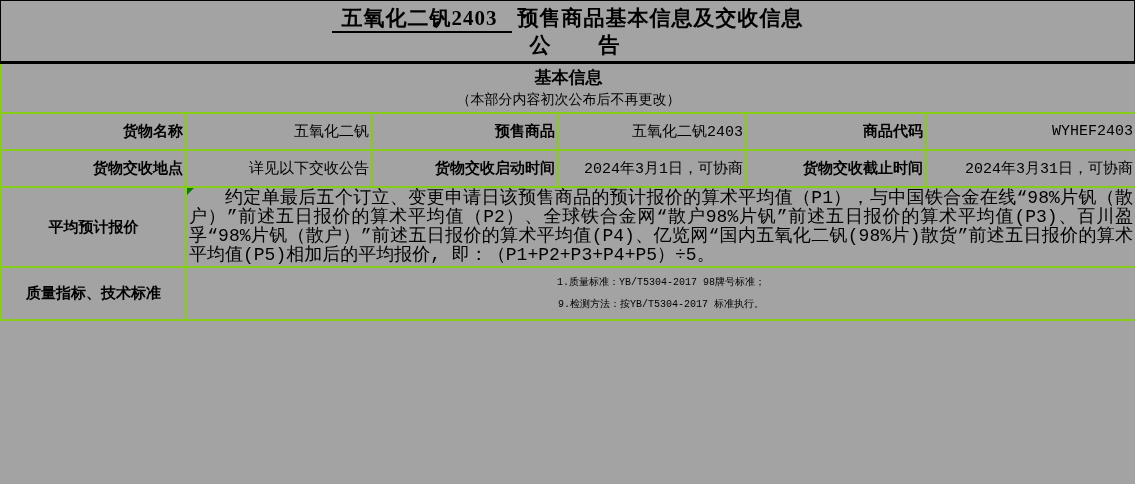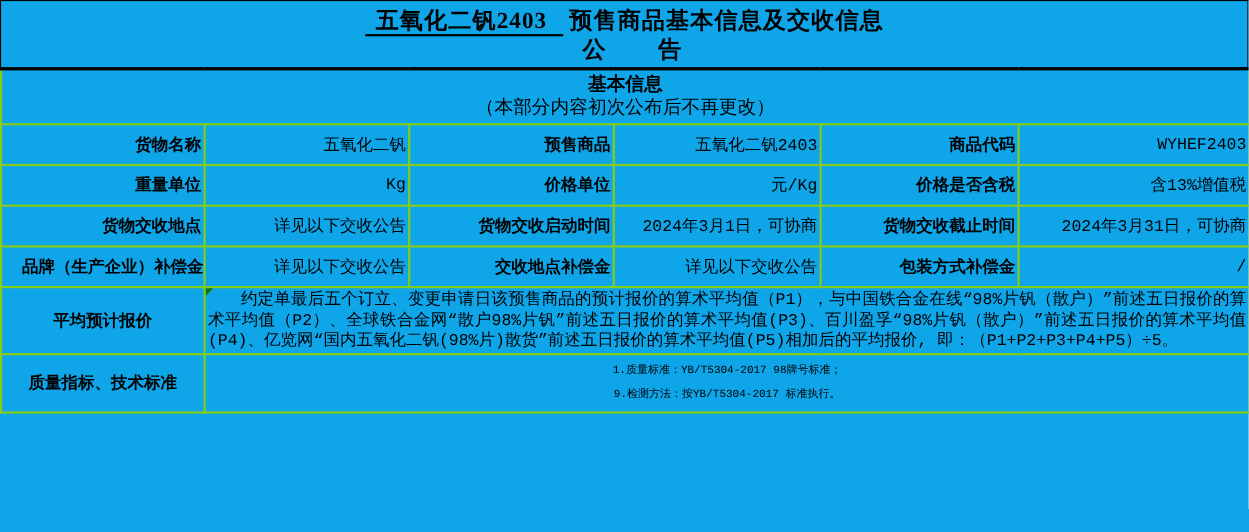--- a/index.html
+++ b/index.html
@@ -2,21 +2,21 @@
 <html><head>
 <meta charset="utf-8">
 <style>
   html,body{margin:0;padding:0;background:#fff;}
   body{
     width:1135px;height:484px;
     font-family:"Liberation Serif","DejaVu Serif",serif;
     color:#000;
     -webkit-font-smoothing:none;
   }
-  .sheet{width:1135px;height:484px;box-sizing:border-box;background:#0ea5e9;}
+  .sheet{width:1135px;height:484px;box-sizing:border-box;background:#a3a3a3;}
 
   
   .title-block{
     box-sizing:border-box;
     height:61px;
     border:1px solid #000;
     border-bottom:none;
     text-align:center;
     padding-top:4px;
     line-height:27px;
@@ -43,33 +43,33 @@
     border:2px solid #84cc16;
     font-size:15px;
     text-align:center;
     vertical-align:middle;
     padding:1px 2px;
     overflow:hidden;
     font-family:Liberation Mono, monospace;
   }
   td.section-header-cell{height:46px;padding:2px 0 3px 0;}
   .section-title{font-size:17px;font-weight:bold;line-height:23px;}
-  .section-subtitle{font-size:17px;line-height:20px;}
+  .section-subtitle{font-size:14px;line-height:20px;}
   tr.info-row td{height:33px;text-align:right;}
   td.lbl{font-weight:bold;}
   td.mono{font-family:"Liberation Mono","DejaVu Sans Mono",monospace;font-size:14px;}
 
   td.avg-cell{
     position:relative;
     text-align:justify;
     height:56px;
     padding:1px 5px 2px 5px;
   }
   .avg-text{
-    font-size:15px;
+    font-size:18px;
     line-height:19px;
     text-indent:2em;
     text-align:justify;
     text-justify:inter-ideograph;
     margin:0;
   }
   .comment-indicator{
     position:absolute;top:0;left:0;
     width:0;height:0;
     border-top:7px solid #0a7a0a;
@@ -115,48 +115,32 @@
     <tr class="info-row">
       <td class="lbl">货物名称</td>
       <td>五氧化二钒</td>
       <td class="lbl">预售商品</td>
       <td>五氧化二钒2403</td>
       <td class="lbl">商品代码</td>
       <td class="mono">WYHEF2403</td>
     </tr>
 
 
-    <tr class="info-row">
-      <td class="lbl">重量单位</td>
-      <td>Kg</td>
-      <td class="lbl">价格单位</td>
-      <td>元/Kg</td>
-      <td class="lbl">价格是否含税</td>
-      <td>含13%增值税</td>
-    </tr>
 
     <tr class="info-row">
       <td class="lbl">货物交收地点</td>
       <td>详见以下交收公告</td>
       <td class="lbl">货物交收启动时间</td>
       <td>2024年3月1日，可协商</td>
       <td class="lbl">货物交收截止时间</td>
       <td>2024年3月31日，可协商</td>
     </tr>
 
 
 
-    <tr class="info-row">
-      <td class="lbl" style="padding:1px 0;">品牌（生产企业）补偿金</td>
-      <td>详见以下交收公告</td>
-      <td class="lbl">交收地点补偿金</td>
-      <td>详见以下交收公告</td>
-      <td class="lbl">包装方式补偿金</td>
-      <td>/</td>
-    </tr>
 
     <tr>
       <td class="lbl">平均预计报价</td>
       <td colspan="5" class="avg-cell">
         <span class="comment-indicator"></span>
         <div class="avg-text">约定单最后五个订立、变更申请日该预售商品的预计报价的算术平均值（P1），与中国铁合金在线“98%片钒（散户）”前述五日报价的算术平均值（P2）、全球铁合金网“散户98%片钒”前述五日报价的算术平均值(P3)、百川盈孚“98%片钒（散户）”前述五日报价的算术平均值(P4)、亿览网“国内五氧化二钒(98%片)散货”前述五日报价的算术平均值(P5)相加后的平均报价, 即：（P1+P2+P3+P4+P5）÷5。</div>
       </td>
     </tr>
 
     <tr>

